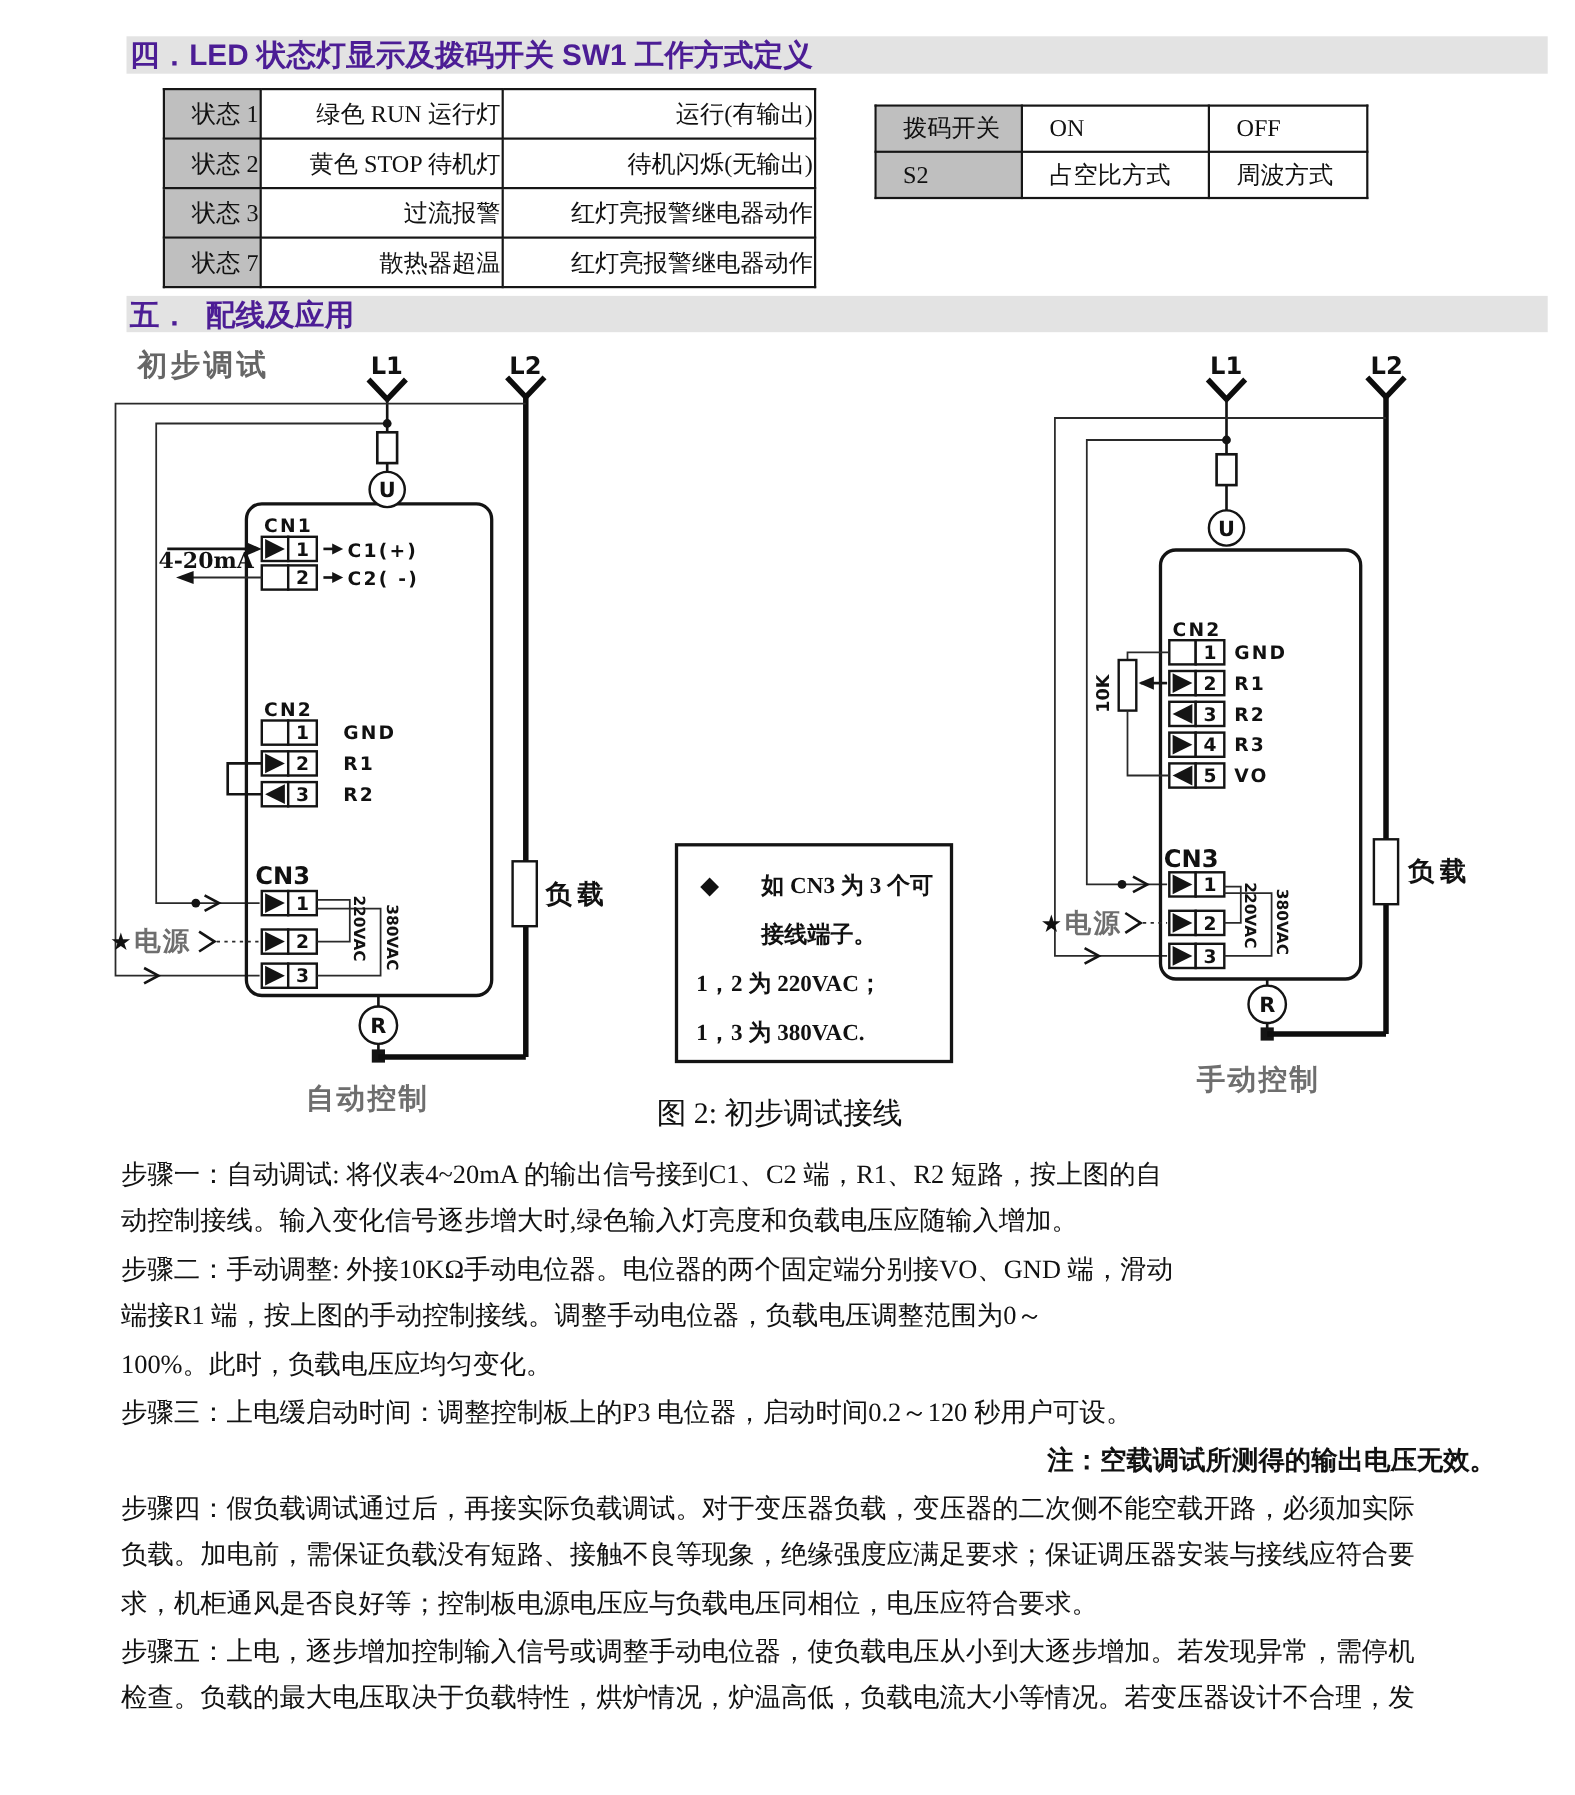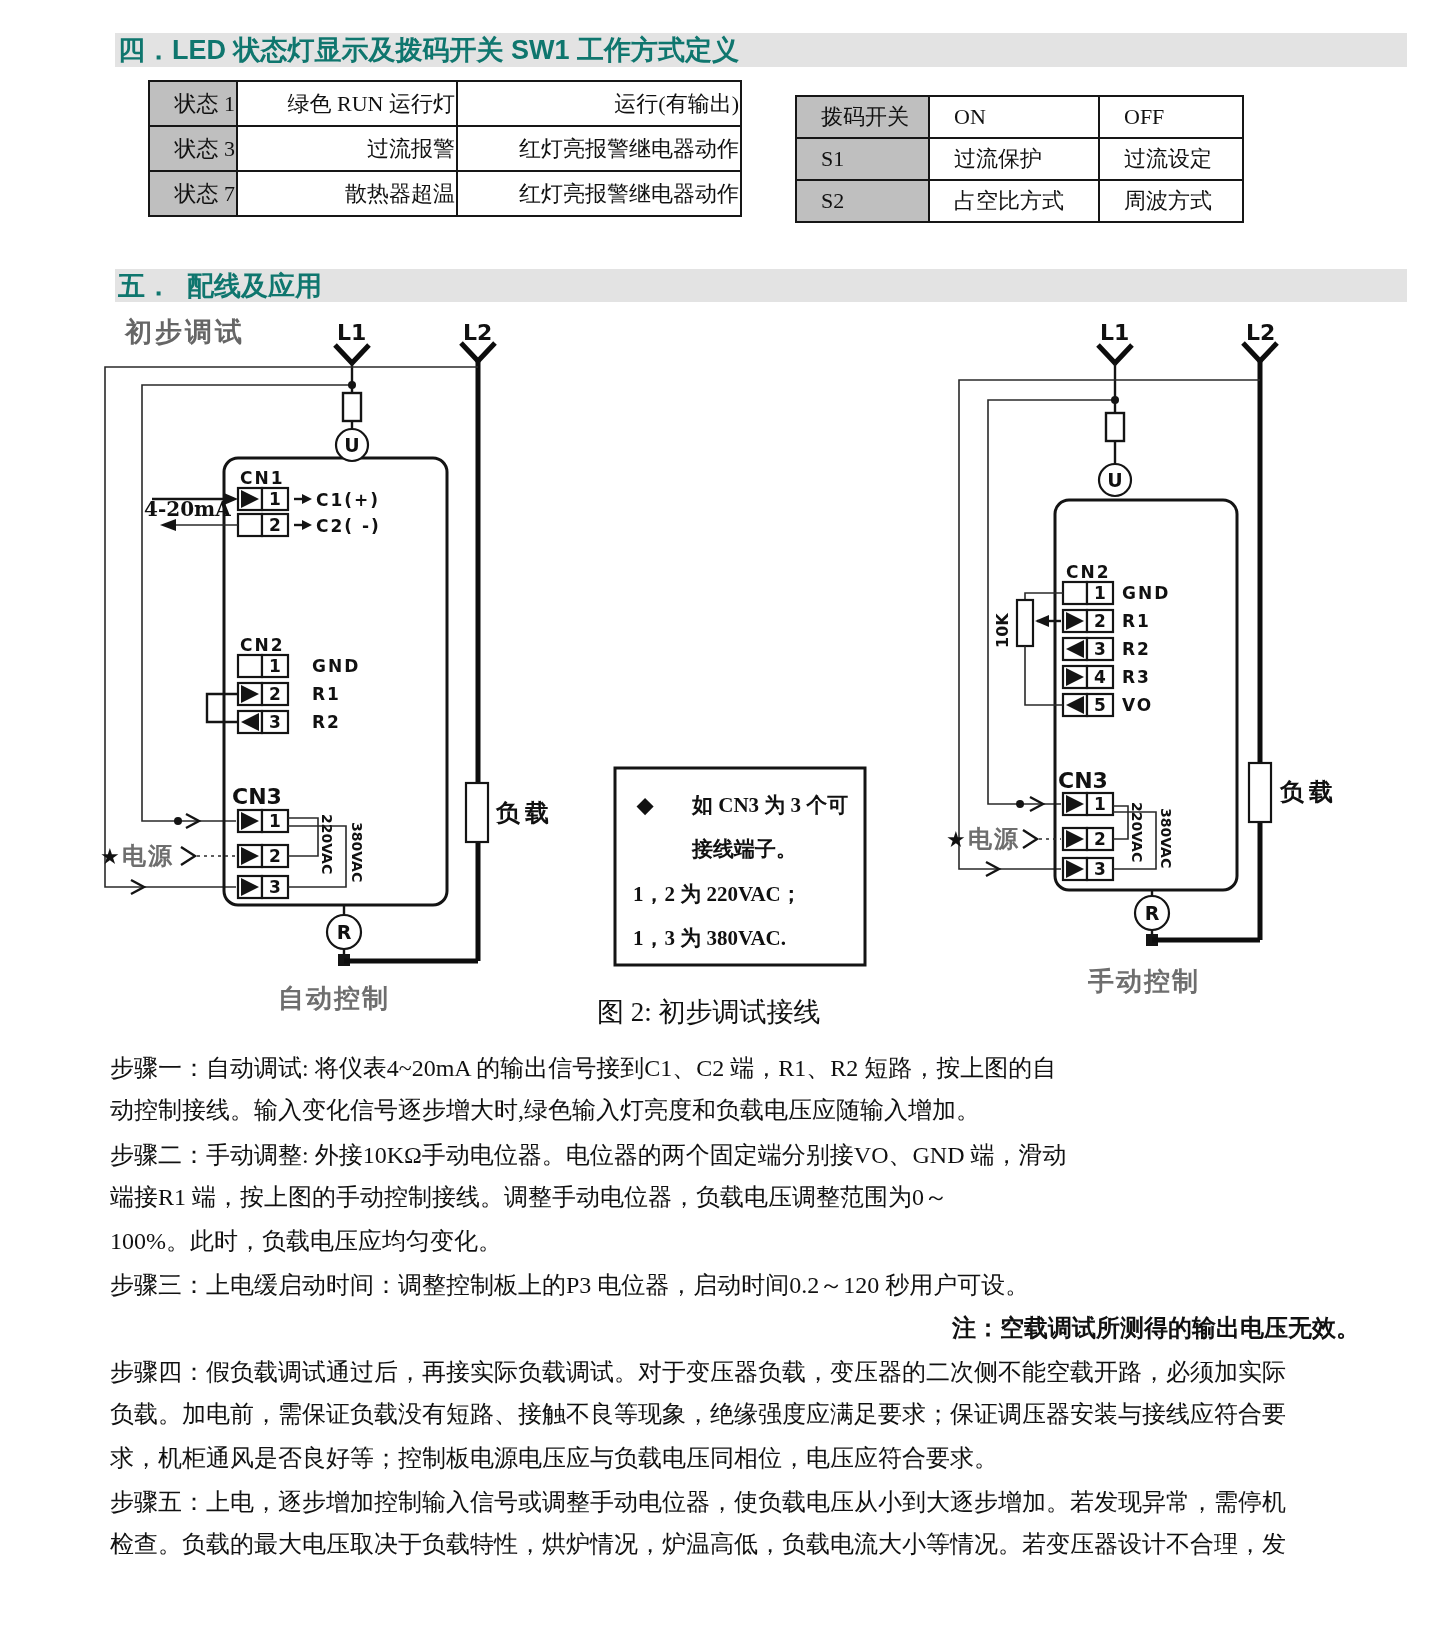--- a/index.html
+++ b/index.html
@@ -1,20 +1,20 @@
 <!DOCTYPE html>
 <html><head>
 <meta charset="utf-8">
 <style>
   html,body{margin:0;padding:0;background:#fff;}
   .page{position:relative;width:1432px;height:1632px;background:#ffffff;
         font-family:"Liberation Serif",serif;color:#111;overflow:hidden;}
   .hbar{position:absolute;left:115px;width:1292px;background:#e3e3e3;}
   .hbar-title{font-family:"Liberation Sans",sans-serif;font-weight:bold;
-        font-size:27px;color:#0f766e;white-space:pre;line-height:34px;padding-left:3px;}
+        font-size:27px;color:#4c1d95;white-space:pre;line-height:34px;padding-left:3px;}
   table{border-collapse:collapse;position:absolute;table-layout:fixed;background:#fff;}
   td{border:2px solid #161616;font-size:22px;overflow:hidden;white-space:pre;}
   .status-table{left:148px;top:80px;}
   .status-table td{height:41px;text-align:right;}
   .dip-table{left:795px;top:95px;}
   .dip-table td{height:38px;text-align:left;padding-left:24px;}
   .gray-cell{background:#bfbfbf;}
   .bodytext{position:absolute;left:110px;top:1046px;width:1250px;}
   .tline{height:43.4px;line-height:43.4px;font-size:24px;white-space:pre;}
   .tline strong{font-family:"Liberation Sans",sans-serif;font-weight:normal;}
@@ -66,20 +66,25 @@
         <col style="width:220px">
         <col style="width:284px">
       </colgroup>
     <tbody>
         <tr>
           <td class="gray-cell">状态 1</td>
           <td>绿色 RUN 运行灯</td>
           <td>运行(有输出)</td>
         </tr>
         <tr>
+          <td class="gray-cell">状态 2</td>
+          <td>黄色 STOP 待机灯</td>
+          <td>待机闪烁(无输出)</td>
+        </tr>
+        <tr>
           <td class="gray-cell">状态 3</td>
           <td>过流报警</td>
           <td>红灯亮报警继电器动作</td>
         </tr>
         <tr>
           <td class="gray-cell">状态 7</td>
           <td>散热器超温</td>
           <td>红灯亮报警继电器动作</td>
         </tr>
       </tbody>
@@ -89,25 +94,20 @@
     <colgroup>
         <col style="width:133px">
         <col style="width:170px">
         <col style="width:144px">
       </colgroup>
     <tbody>
         <tr>
           <td class="gray-cell">拨码开关</td>
           <td>ON</td>
           <td>OFF</td>
-        </tr>
-        <tr>
-          <td class="gray-cell">S1</td>
-          <td>过流保护</td>
-          <td>过流设定</td>
         </tr>
         <tr>
           <td class="gray-cell">S2</td>
           <td>占空比方式</td>
           <td>周波方式</td>
         </tr>
       </tbody>
   </table>
 
   <div class="hbar" style="top:269px;height:33px;">

